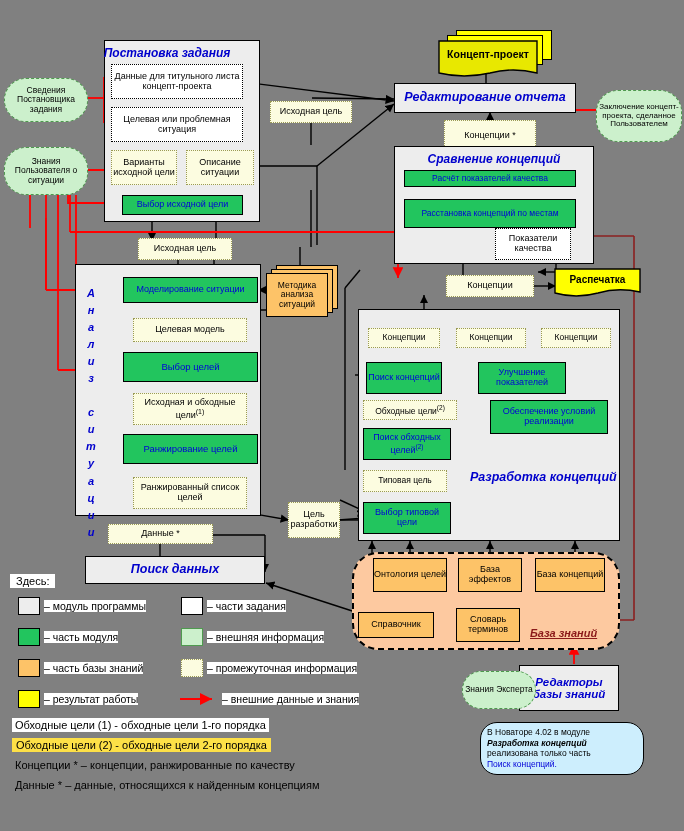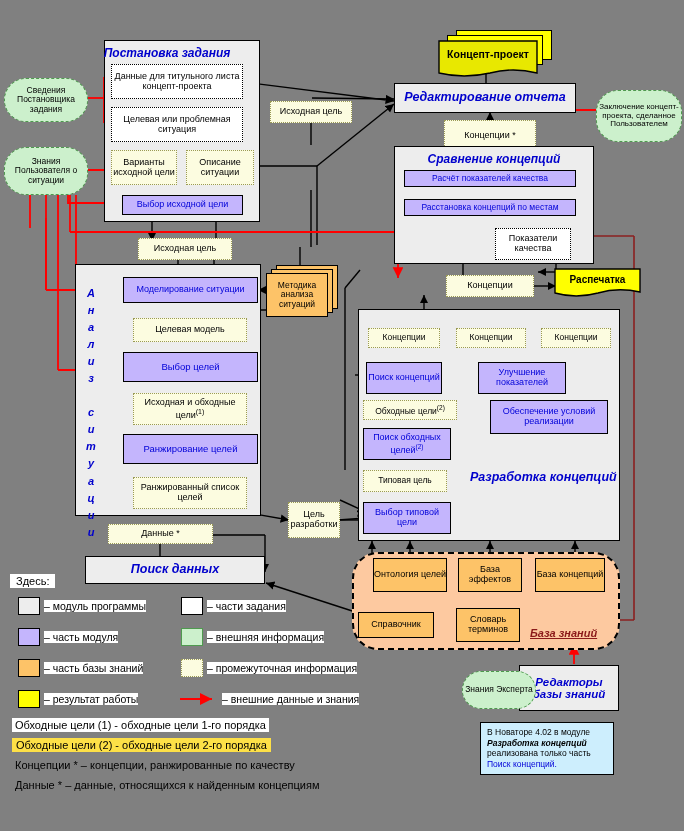--- a/index.html
+++ b/index.html
@@ -10,21 +10,21 @@
     position:relative;
     overflow:hidden;
   }
   #stage { position:absolute; inset:0; }
   svg.wires { position:absolute; left:0; top:0; width:684px; height:831px; pointer-events:none; }
   .node { position:absolute; display:flex; align-items:center; justify-content:center;
           text-align:center; line-height:1.08; }
 
   
   .f-module   { background:#ededed; border:1.5px solid #000; }
-  .f-submod   { background:#c4b5fd; border:1.5px solid #000; }
+  .f-submod   { background:#22c55e; border:1.5px solid #000; }
   .f-task     { background:#ffffff; border:1px dotted #000; }
   .f-interm   { background:#fcfce0; border:1px dotted #9a9a55; }
   .f-result   { background:#ffff00; border:1.5px solid #000; }
   .f-kb       { background:#fdc368; border:1.5px solid #000; }
   .f-ext      { background:#ccf0cc; border:1px dashed #4f9a4f; }
 
   .t-blue  { color:#0000d8; }
   .t-black { color:#000; }
   .ital    { font-style:italic; font-weight:bold; }
 
@@ -250,21 +250,21 @@
 <div class="node f-interm" style="left:444px; top:120px; width:92px; height:32px; font-size:9px;">
   <span>Концепции *</span>
 </div>
 
 <div class="panel" style="left:394px; top:146px; width:200px; height:118px;"></div>
 <div class="panel-title" style="left:400px; top:152px; width:188px; text-align:center; font-size:12px;">Сравнение  концепций</div>
 
 <div class="node f-submod t-blue" style="left:404px; top:170px; width:172px; height:17px; font-size:8.5px;">
   <span>Расчёт показателей качества</span>
 </div>
-<div class="node f-submod t-blue" style="left:404px; top:199px; width:172px; height:17px; font-size:8.5px;">
+<div class="node f-submod t-blue" style="left:404px; top:199px; width:172px; height:29px; font-size:8.5px;">
   <span>Расстановка концепций по местам</span>
 </div>
 <div class="node f-task" style="left:495px; top:228px; width:76px; height:32px; font-size:9px; border:1px dotted #000;">
   <span>Показатели качества</span>
 </div>
 
 <div class="node f-interm" style="left:446px; top:275px; width:88px; height:22px; font-size:9px;">
   <span>Концепции</span>
 </div>
 
@@ -398,21 +398,21 @@
   <span>Словарь терминов</span>
 </div>
 
 <div class="node f-module lbl-title" style="left:519px; top:665px; width:100px; height:46px; font-size:11.5px;">
   <span>Редакторы базы знаний</span>
 </div>
 <div class="node f-ext cloud" style="left:462px; top:671px; width:74px; height:38px; font-size:8.5px; border-radius:30px;">
   <span>Знания Эксперта</span>
 </div>
 
-<div class="note-blue" style="left:480px; top:722px; width:134px; font-size:8.5px;">
+<div class="note-blue" style="left:480px; top:722px; width:164px; font-size:8.5px;border-radius:17px;">
   <div>В Новаторе 4.02 в модуле</div>
   <div class="ital t-black">Разработка концепций</div>
   <div>реализована только часть</div>
   <div class="t-blue">Поиск концепций.</div>
 </div>
 
 <div class="legend-text" style="left:10px; top:574px; font-size:11px; padding:1px 6px;">Здесь:</div>
 
 <div class="sw f-module" style="left:18px; top:597px; width:22px; height:18px;"></div>
 <div class="legend-text" style="left:44px; top:600px; font-size:10.5px;">– модуль программы</div>

